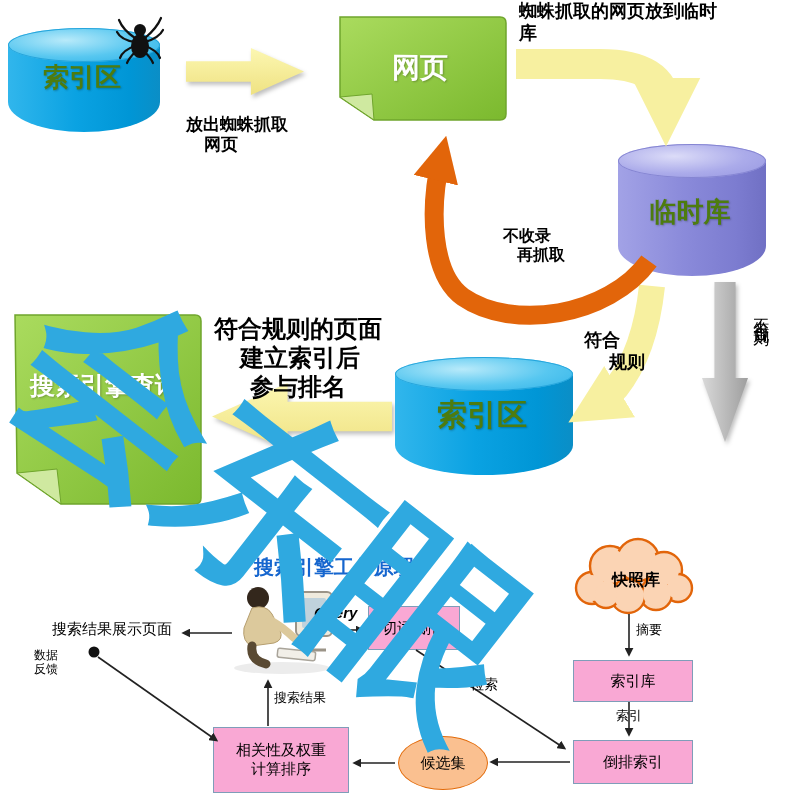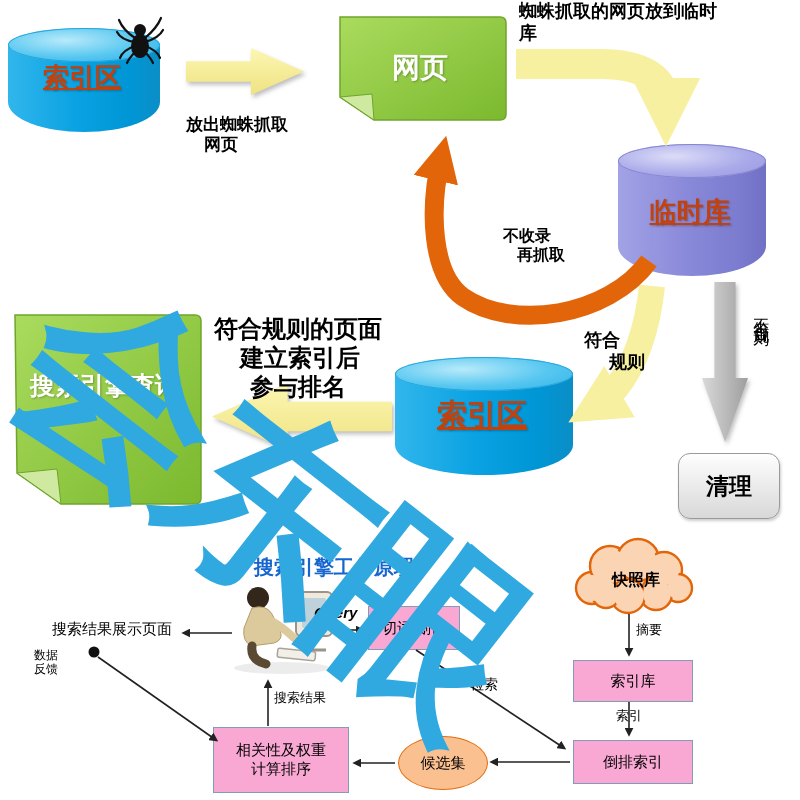--- a/index.html
+++ b/index.html
@@ -4,22 +4,22 @@
 <style>
   html,body{margin:0;padding:0;background:#fff;}
   .stage{position:relative;width:800px;height:800px;background:#fff;overflow:hidden;
          font-family:"Liberation Sans",sans-serif;color:#000;}
   .abs{position:absolute;}
   .overlay{position:absolute;left:0;top:0;z-index:20;pointer-events:none;}
   
   .cylinder{position:absolute;z-index:10;}
   .cyl-top{position:absolute;left:0;right:0;top:0;height:34px;border-radius:50%;z-index:2;}
   .cyl-body{position:absolute;left:0;right:0;top:17px;bottom:0;border-radius:0 0 50% 50% / 0 0 30px 30px;}
-  .cyl-label{position:absolute;left:0;right:4px;z-index:3;text-align:center;color:#c2410c;font-weight:bold;
-             text-shadow:1px 1px 2px rgba(0,0,0,.25);text-decoration:underline;}
+  .cyl-label{position:absolute;left:0;right:4px;z-index:3;text-align:center;color:#4d7c0f;font-weight:bold;
+             text-shadow:1px 1px 2px rgba(0,0,0,.25);}
   .cyl-cyan .cyl-top{background:radial-gradient(ellipse at 38% 36%,#B8EAFA 0%,#57C7F0 55%,#2FB2E8 100%);box-shadow:inset 0 0 0 1px #25A5DC;}
   .cyl-cyan .cyl-body{background:linear-gradient(90deg,#31B6EC 0%,#0AA2E2 45%,#0096D6 80%,#0B8EC6 100%);}
   .cyl-purple .cyl-top{background:radial-gradient(ellipse at 38% 36%,#DCDCF8 0%,#ABABEA 55%,#9595E0 100%);box-shadow:inset 0 0 0 1px #8585D2;}
   .cyl-purple .cyl-body{background:linear-gradient(90deg,#A2A2E6 0%,#8A8ADA 45%,#7C7CD0 80%,#7070C4 100%);}
   
   .doc{position:absolute;z-index:10;}
   .doc-label{position:absolute;left:0;width:100%;text-align:center;color:#fff;font-weight:bold;z-index:3;
              text-shadow:1px 1px 2px rgba(0,0,0,.25);}
   
   .shadow-wrap{position:absolute;z-index:8;filter:drop-shadow(2px 3px 2px rgba(0,0,0,.25));}
@@ -150,23 +150,20 @@
   <div class="note b" style="left:584px;top:330px;font-size:18px">
     <div>符合</div>
     <div style="margin-left:25px">规则</div>
   </div>
 
   <div class="shadow-wrap" style="left:702px;top:282px;width:46px;height:160px">
     <div class="blockarrow ba-down"></div>
   </div>
   <div class="note vtext" style="left:752px;top:306px;font-size:16px;height:140px">不符合规则</div>
 
-  <div class="cleanup" style="left:678px;top:453px;width:100px;height:64px">
-    <span>清理</span>
-  </div>
 
   <div class="cylinder cyl-cyan" style="left:395px;top:357px;width:178px;height:118px">
     <div class="cyl-top"></div>
     <div class="cyl-body"></div>
     <div class="cyl-label" style="top:38px;font-size:30px">索引区</div>
   </div>
 
   <div class="shadow-wrap" style="left:212px;top:383px;width:180px;height:67px">
     <div class="blockarrow ba-left"></div>
   </div>

